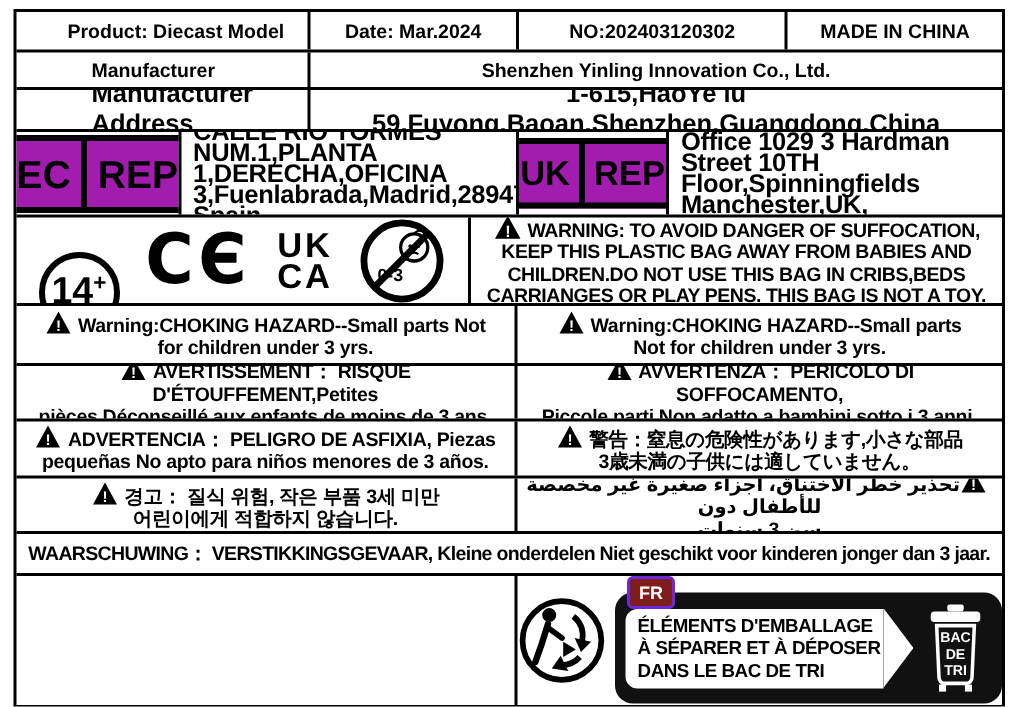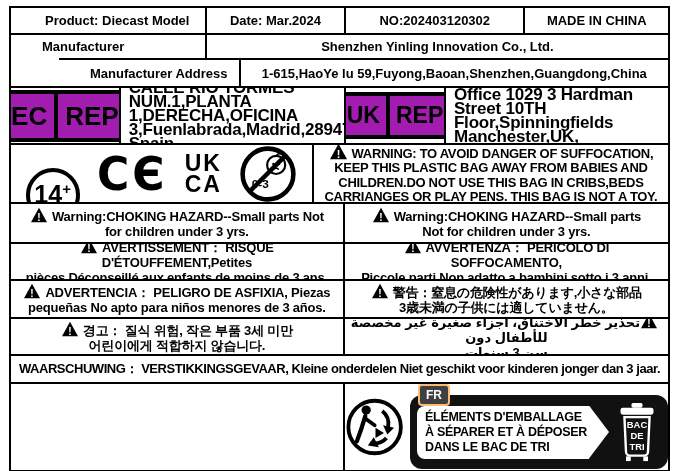--- a/index.html
+++ b/index.html
@@ -11,26 +11,26 @@
   }
   .label { width: 661px; margin: 6px 0 0 9px; border: 2px solid #000; background:#fff; }
   .row { display: flex; align-items: stretch; border-top: 2px solid #000; }
   .row.first { border-top: none; }
   .cell { border-left: 2px solid #000; display: flex; align-items: center; justify-content: center; text-align: center; overflow: hidden; }
   .cell.nb { border-left: none; }
   .cell.left { justify-content: flex-start; text-align: left; }
 
   
   .r-head { height: 25px; font-size: 13px; }
-  .r-addr { height: 28px; font-size: 13px; margin-left: 48px; }
+  .r-addr { height: 28px; font-size: 17px; }
   .c-prod { width: 29.5%; padding-left: 34px; }
   .c-date { width: 21.2%; }
   .c-no   { width: 27.3%; }
   .c-made { width: 22%; }
-  .c-mlab { width: 29.5%; padding-left: 31px; }
+  .c-mlab { width: 29.5%; padding-left: 50px; }
   .c-mval { width: 70.5%; }
 
   
   .r-rep { height: 57px; }
   .c-ecbox { width: 16.4%; }
   .c-ectxt { width: 34.3%; }
   .c-ukbox { width: 15.2%; }
   .c-uktxt { width: 34.1%; }
   .rep-symbol { border: 4px solid #000; display: inline-flex; align-items: stretch; background:#a21caf; }
   .rep-symbol .sym { padding: 9px 7px; font-size: 26px; line-height: 1; display:flex; align-items:center; }
@@ -56,21 +56,21 @@
 
   
   .r-nl { height: 28px; font-size: 13px; justify-content: flex-end; }
   .c-nl { width: 100%; letter-spacing: -0.45px; padding: 0 4px; }
 
   
   .r-bottom { height: 88px; }
   .c-empty { width: 50.5%; }
   .c-recycle { width: 49.5%; display:flex; align-items:center; justify-content:center; gap: 6px; }
   .infotri { position: relative; display:flex; align-items:center; background:#111; border-radius: 12px; padding: 7px 9px 7px 7px; margin-top: 10px; }
-  .fr-tag { position: absolute; top: -11px; left: 8px; background:#404040; color:#fff; font-size: 12px; line-height: 1; padding: 3px 6px; border-radius: 4px; border: 2px solid #fdba74; }
+  .fr-tag { position: absolute; top: -11px; left: 8px; background:#7f1d1d; color:#fff; font-size: 12px; line-height: 1; padding: 3px 6px; border-radius: 4px; border: 2px solid #6d28d9; }
   .bubble { display:flex; align-items:stretch; }
   .bubble-text { background:#fff; border-radius: 8px 0 0 8px; padding: 4px 2px 4px 8px; font-size: 12.5px; line-height: 15px; text-align:left; letter-spacing: -0.3px; white-space: nowrap; }
   .bubble-arrow { width: 20px; background:#fff; clip-path: polygon(0 0, 100% 50%, 0 100%); }
   .bin-svg { margin-left: 6px; }
   .bin-svg text { font-family: "Liberation Sans", sans-serif; font-weight: bold; }
 </style>
 </head>
 <body>
 
 <div class="label">

